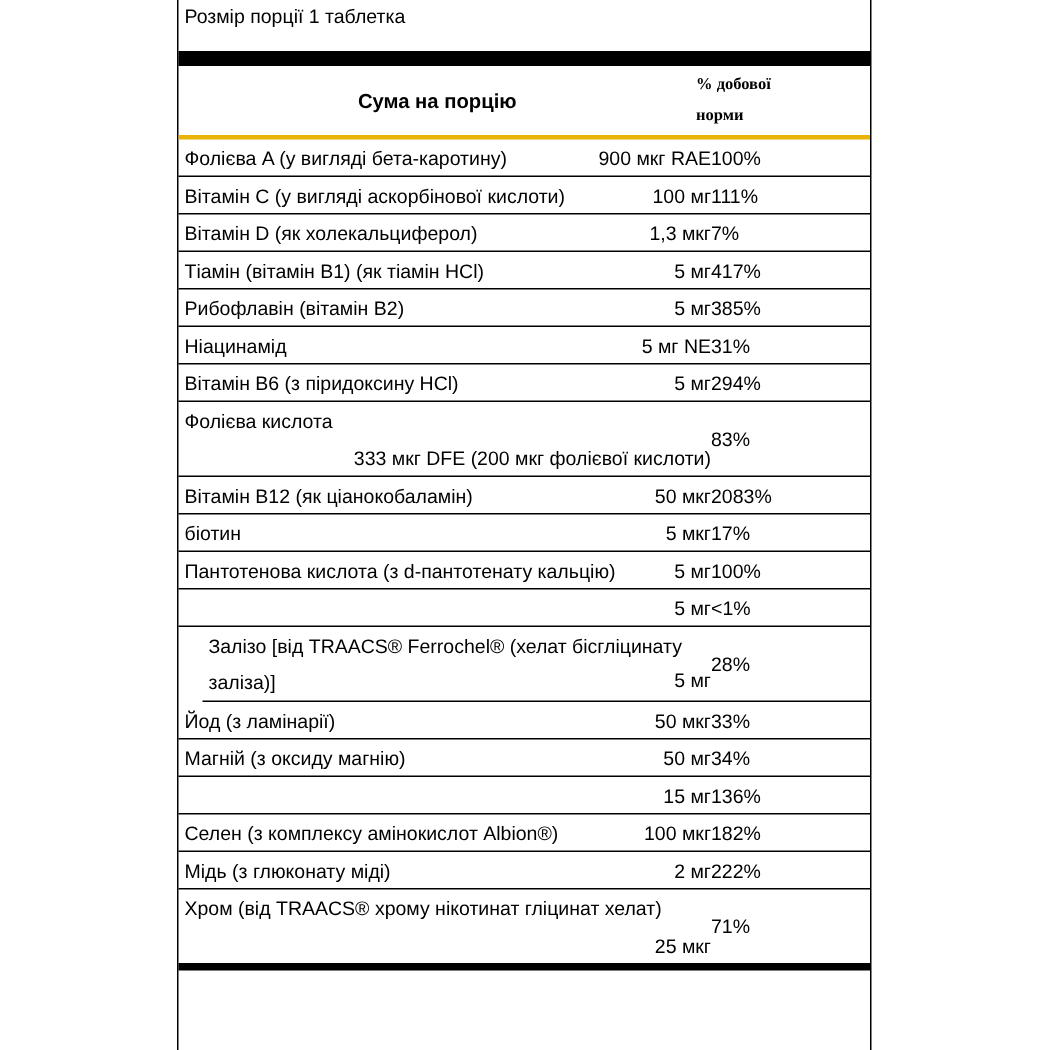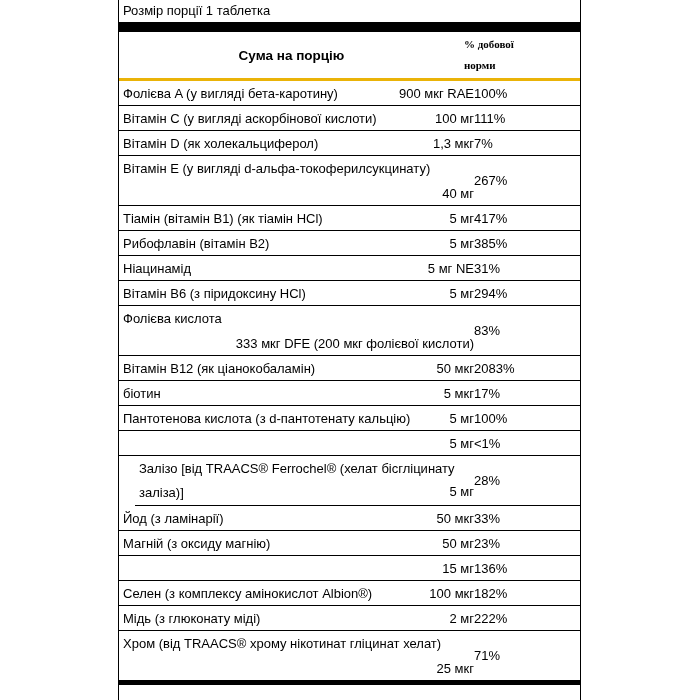--- a/index.html
+++ b/index.html
@@ -3,21 +3,21 @@
 <meta charset="utf-8">
 <style>
   html,body { margin:0; padding:0; background:#ffffff; }
   body { font-family:"Liberation Sans","DejaVu Sans",sans-serif; color:#000; }
   .stage { position:relative; width:700px; height:700px; background:#fff; overflow:hidden; }
   .facts {
     position:absolute; left:118px; top:0; width:463px; height:700px;
     border-left:1px solid #000; border-right:1px solid #000;
     box-sizing:border-box; background:#fff; font-size:13px;
   }
-  .serving { height:22px; line-height:22px; padding-left:4px; white-space:nowrap; }
+  .serving { height:34px; line-height:22px; padding-left:4px; white-space:nowrap; }
   .bar-thick { height:10px; background:#000; }
   .bar-bottom { height:5px; background:#000; }
   .hdr { display:grid; grid-template-columns:1fr 116px; height:46px; border-bottom:3px solid #eab308; }
   .hdr-left { align-self:center; justify-self:center; font-weight:bold; font-size:13.5px; }
   .hdr-right { align-self:center; text-align:left; padding-right:8px; font-weight:bold; font-size:11px; line-height:21px;font-family:Liberation Serif, serif; }
   .row { display:flex; align-items:center; height:24px; border-bottom:1px solid #000; }
   .name { padding-left:4px; white-space:nowrap; }
   .amt { margin-left:auto; white-space:nowrap; }
   .dv { flex:none; width:106px; padding-right:8px; text-align:left; box-sizing:border-box; }
   .row.stacked { display:grid; grid-template-columns:1fr 106px; grid-template-rows:25px 24px; height:49px; align-items:center; }
@@ -58,25 +58,20 @@
       <span class="amt">100 мг</span>
       <span class="dv">111%</span>
     </div>
 
     <div class="row">
       <span class="name">Вітамін D (як холекальциферол)</span>
       <span class="amt">1,3 мкг</span>
       <span class="dv">7%</span>
     </div>
 
-    <div class="row stacked">
-      <span class="name">Вітамін E (у вигляді d-альфа-токоферилсукцинату)</span>
-      <span class="amt">40 мг</span>
-      <span class="dv">267%</span>
-    </div>
 
     <div class="row">
       <span class="name">Тіамін (вітамін B1) (як тіамін HCl)</span>
       <span class="amt">5 мг</span>
       <span class="dv">417%</span>
     </div>
 
     <div class="row">
       <span class="name">Рибофлавін (вітамін B2)</span>
       <span class="amt">5 мг</span>
@@ -132,21 +127,21 @@
 
     <div class="row">
       <span class="name">Йод (з ламінарії)</span>
       <span class="amt">50 мкг</span>
       <span class="dv">33%</span>
     </div>
 
     <div class="row">
       <span class="name">Магній (з оксиду магнію)</span>
       <span class="amt">50 мг</span>
-      <span class="dv">23%</span>
+      <span class="dv">34%</span>
     </div>
 
     <div class="row">
       <span class="amt">15 мг</span>
       <span class="dv">136%</span>
     </div>
 
     <div class="row">
       <span class="name">Селен (з комплексу амінокислот Albion®)</span>
       <span class="amt">100 мкг</span>

